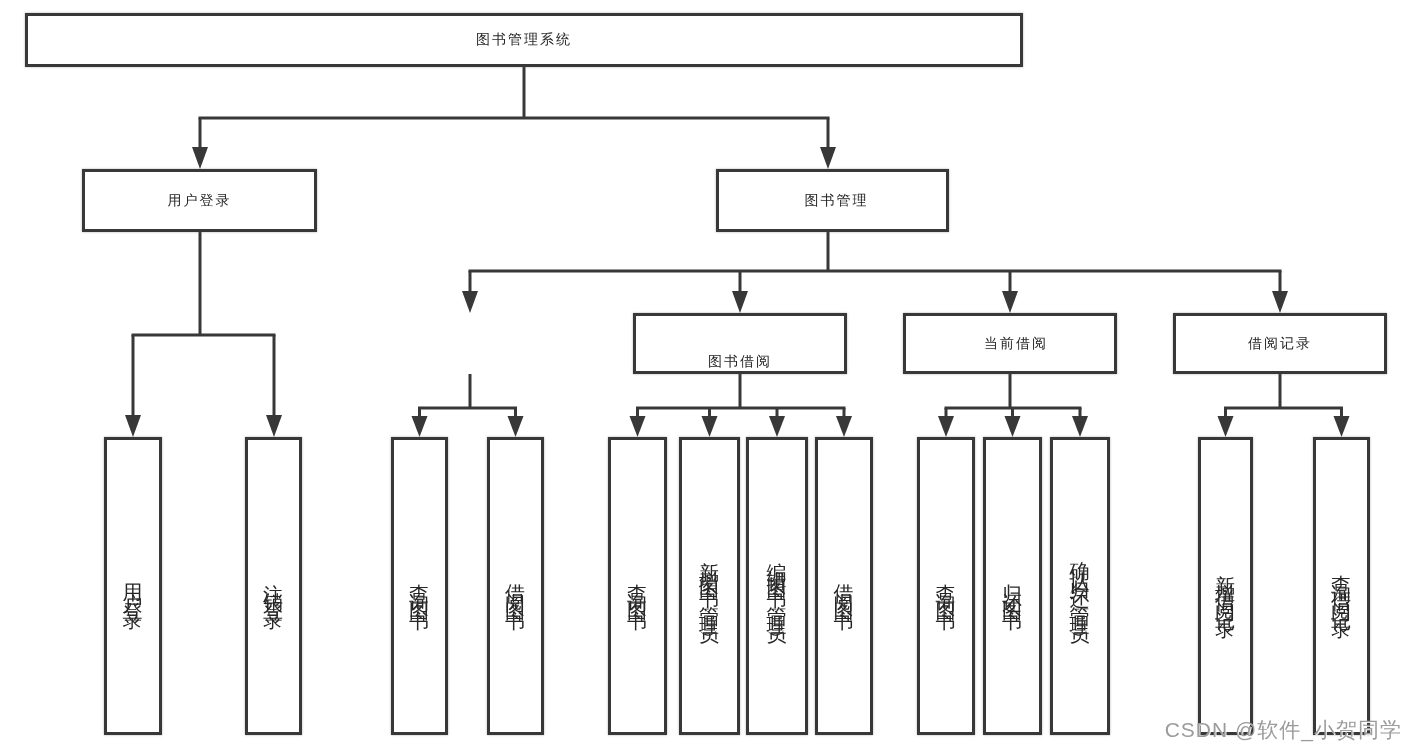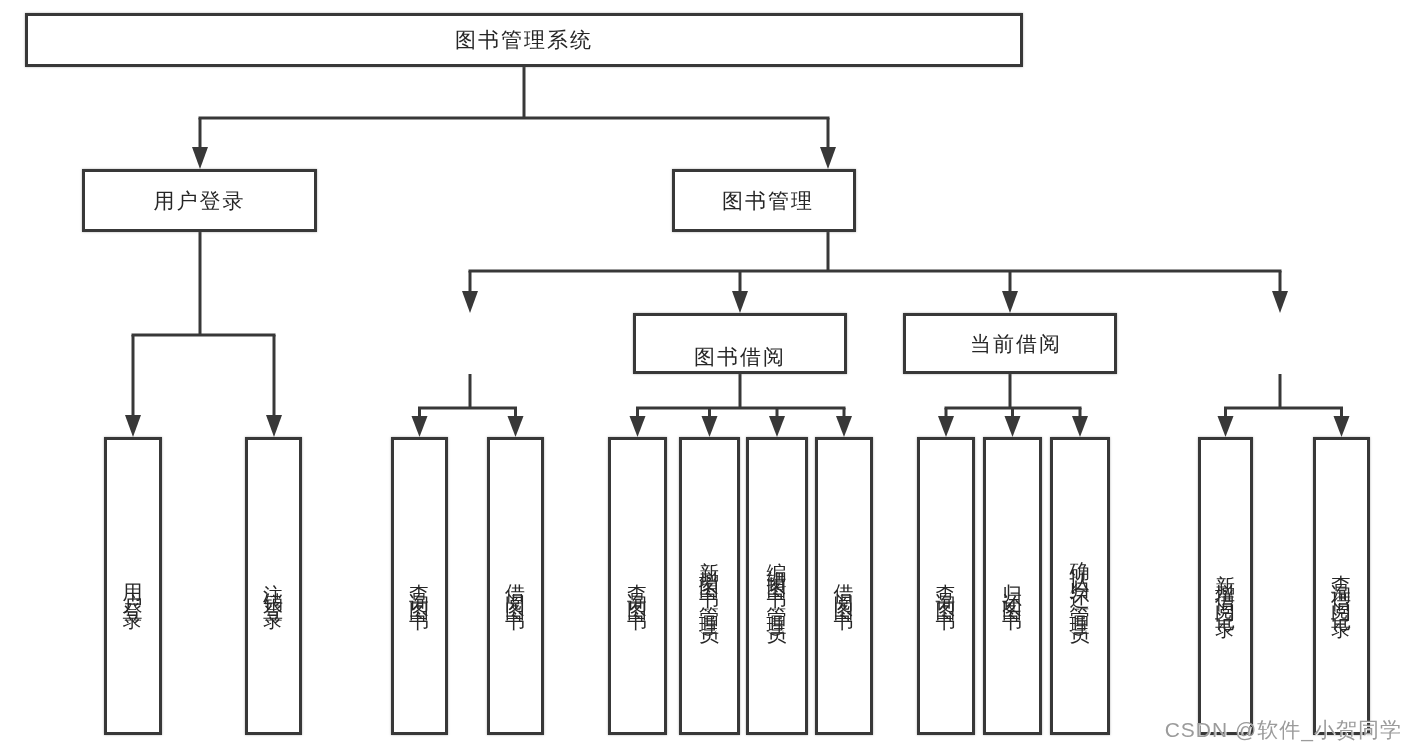--- a/index.html
+++ b/index.html
@@ -27,21 +27,21 @@
     box-sizing: border-box;
     border: 3px solid #383838;
     background: #ffffff;
     display: flex;
     align-items: center;
     justify-content: center;
     color: #262626;
     box-shadow: 0 0 2px rgba(110,110,110,0.55);
   }
   .node.h {
-    font-size: 21px;
+    font-size: 14px;
     letter-spacing: 2px;
     white-space: nowrap;
   }
   .node.v {
     font-size: 20px;
   }
   .node.v .vtext {
     writing-mode: vertical-rl;
     text-orientation: mixed;
     letter-spacing: 9px;
@@ -56,21 +56,21 @@
     letter-spacing: 1px;
     color: #9b9b9b;
     text-shadow: 1px 1px 0 rgba(255,255,255,0.9);
     white-space: nowrap;
     z-index: 5;
     margin-left: 10px;
   }
   
   #root-box            { left: 25px;   top: 13px;  width: 998px; height: 54px; }
   #user-login-box      { left: 82px;   top: 169px; width: 235px; height: 63px; }
-  #book-mgmt-box       { left: 672px;  top: 169px; width: 184px; height: 63px; padding-left: 8px; }
+  #book-mgmt-box       { left: 716px;  top: 169px; width: 233px; height: 63px; padding-left: 8px; }
   #new-book-box        { left: 362px;  top: 313px; width: 217px; height: 61px; }
   #book-borrow-box     { left: 633px;  top: 313px; width: 214px; height: 61px; align-items: flex-end; }
   #current-borrow-box  { left: 903px;  top: 313px; width: 214px; height: 61px; padding-left: 12px; }
   #borrow-record-box   { left: 1173px; top: 313px; width: 214px; height: 61px; }
   .leaf { top: 437px; height: 298px; }
   #leaf-ul-0 { left: 104px;  width: 58px; }
   #leaf-ul-1 { left: 245px;  width: 57px; }
   #leaf-nb-0 { left: 391px;  width: 57px; }
   #leaf-nb-1 { left: 487px;  width: 57px; }
   #leaf-bb-0 { left: 608px;  width: 59px; }
@@ -174,20 +174,23 @@
   <div class="node h" id="book-mgmt-box">
     <span>图书管理</span>
   </div>
 
   <div class="node h" id="book-borrow-box">
     <span>图书借阅</span>
   </div>
   <div class="node h" id="current-borrow-box">
     <span>当前借阅</span>
   </div>
+  <div class="node h" id="borrow-record-box">
+    <span>借阅记录</span>
+  </div>
 
   <div class="node v leaf" id="leaf-ul-0">
     <span class="vtext">用户登录</span>
   </div>
   <div class="node v leaf" id="leaf-ul-1">
     <span class="vtext">注销登录</span>
   </div>
 
   <div class="node v leaf" id="leaf-nb-0">
     <span class="vtext">查询图书</span>

